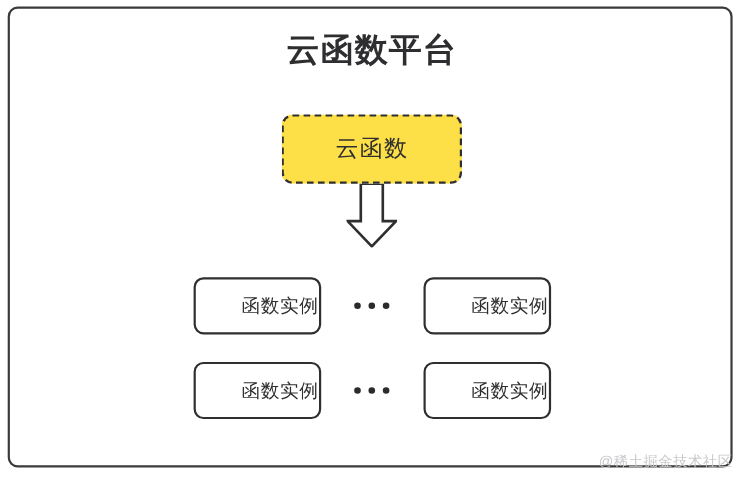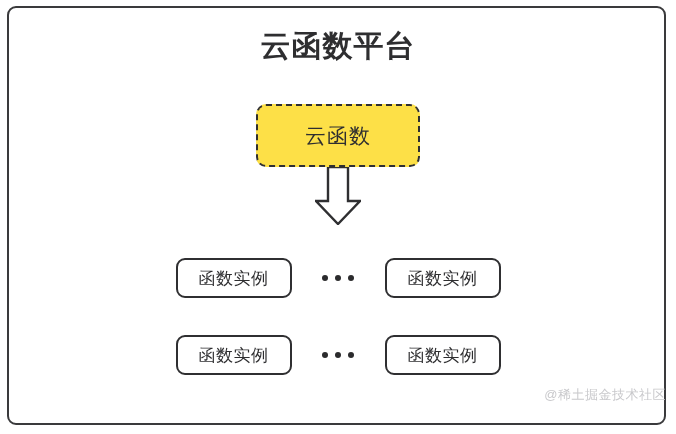--- a/index.html
+++ b/index.html
@@ -81,28 +81,28 @@
     height: 50px;
     display: flex;
     align-items: center;
     justify-content: center;
   }
   .instance-row.row-1 { top: 253px; }
   .instance-row.row-2 { top: 330px; }
 
   .instance-box {
     width: 116px;
-    height: 40px;
+    height: 52px;
     box-sizing: border-box;
     border: 2.4px solid #2f2f31;
     border-radius: 9px;
     background: #ffffff;
     display: flex;
     align-items: center;
-    justify-content: center;
+    justify-content: flex-end;
   }
   .instance-label {
     font-size: 17px;
     color: #2e2e30;
     letter-spacing: 0.5px;
     line-height: 1;
     white-space: nowrap;
   }
   .row-ellipsis {
     width: 93px;
@@ -114,21 +114,21 @@
   .row-ellipsis .dot {
     width: 6px;
     height: 6px;
     border-radius: 50%;
     background: #2b2b2d;
   }
   
   .watermark {
     position: absolute;
     right: 22px;
-    bottom: 30px;
+    bottom: 5px;
     font-size: 13px;
     color: #c9c9cc;
     letter-spacing: 0.5px;
     white-space: nowrap;
     margin-top: 21px;
   }
 </style>
 </head>
 <body>
 

